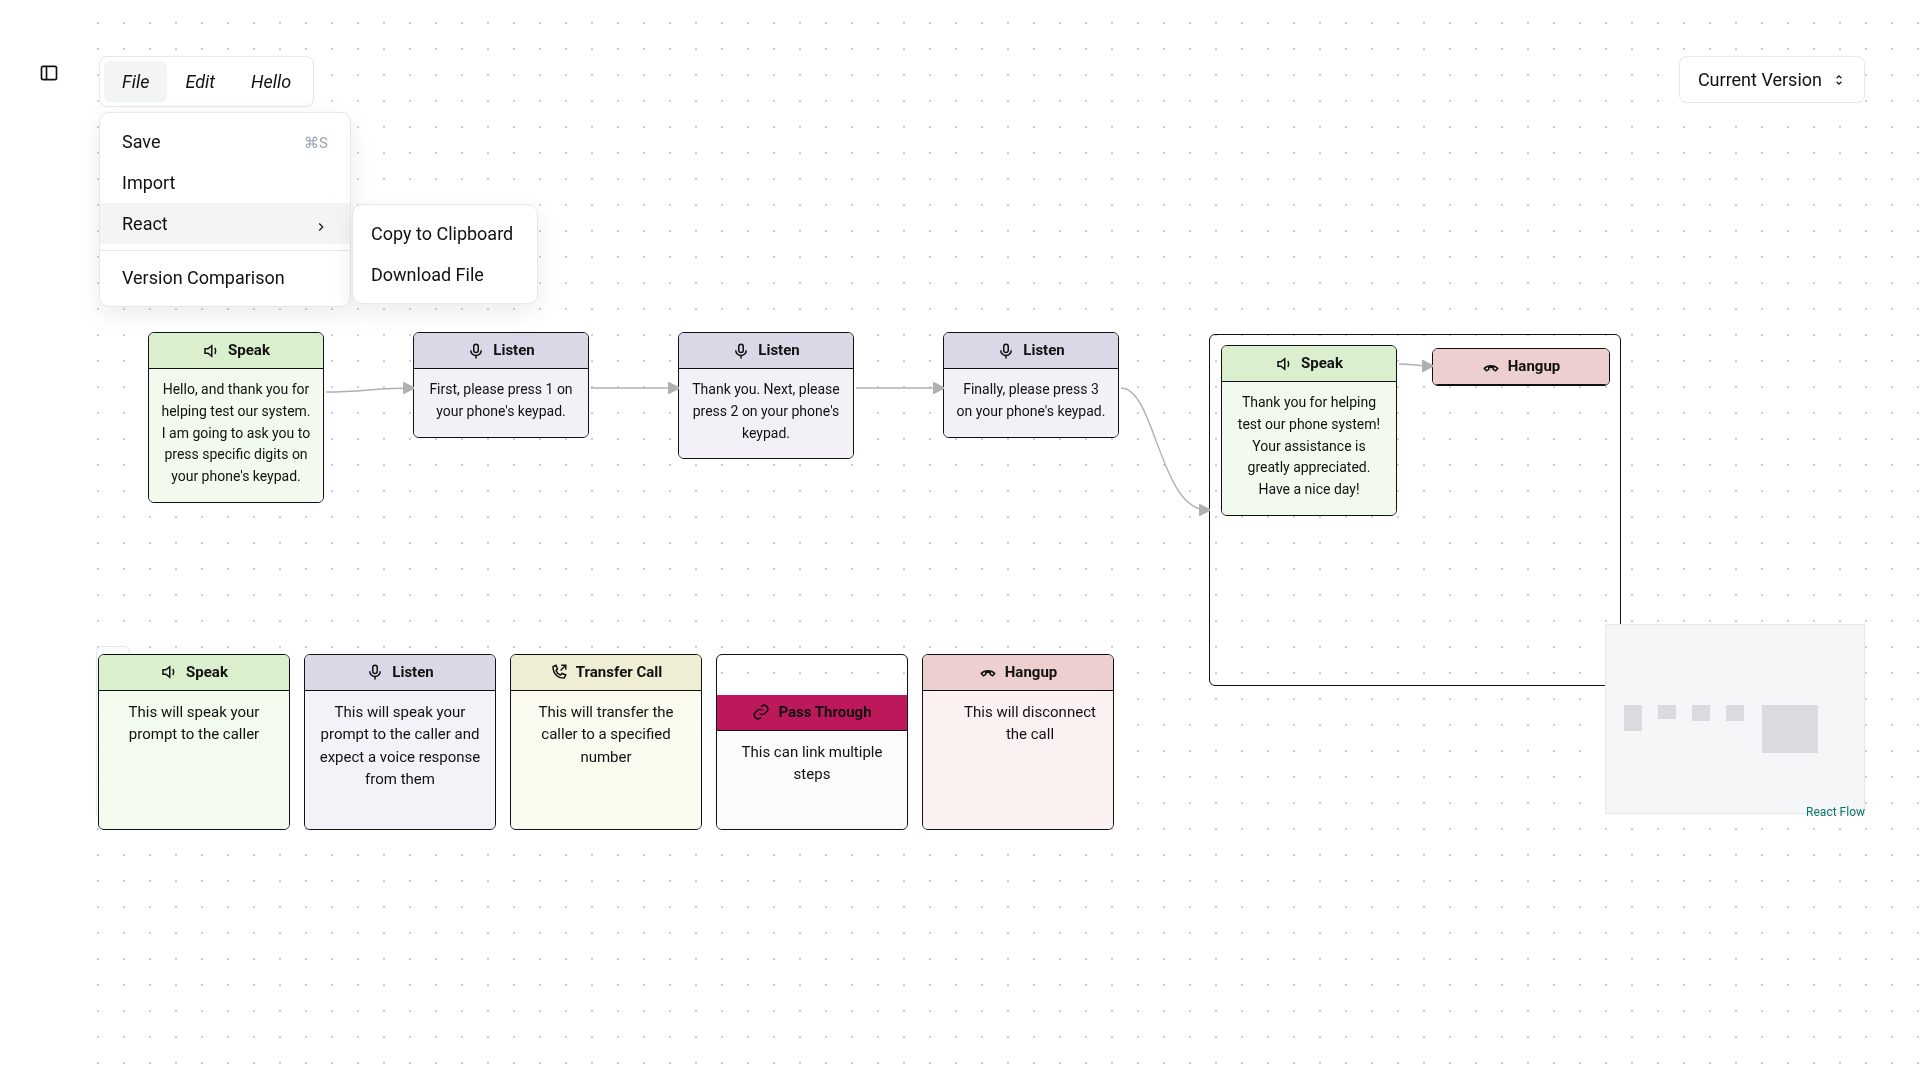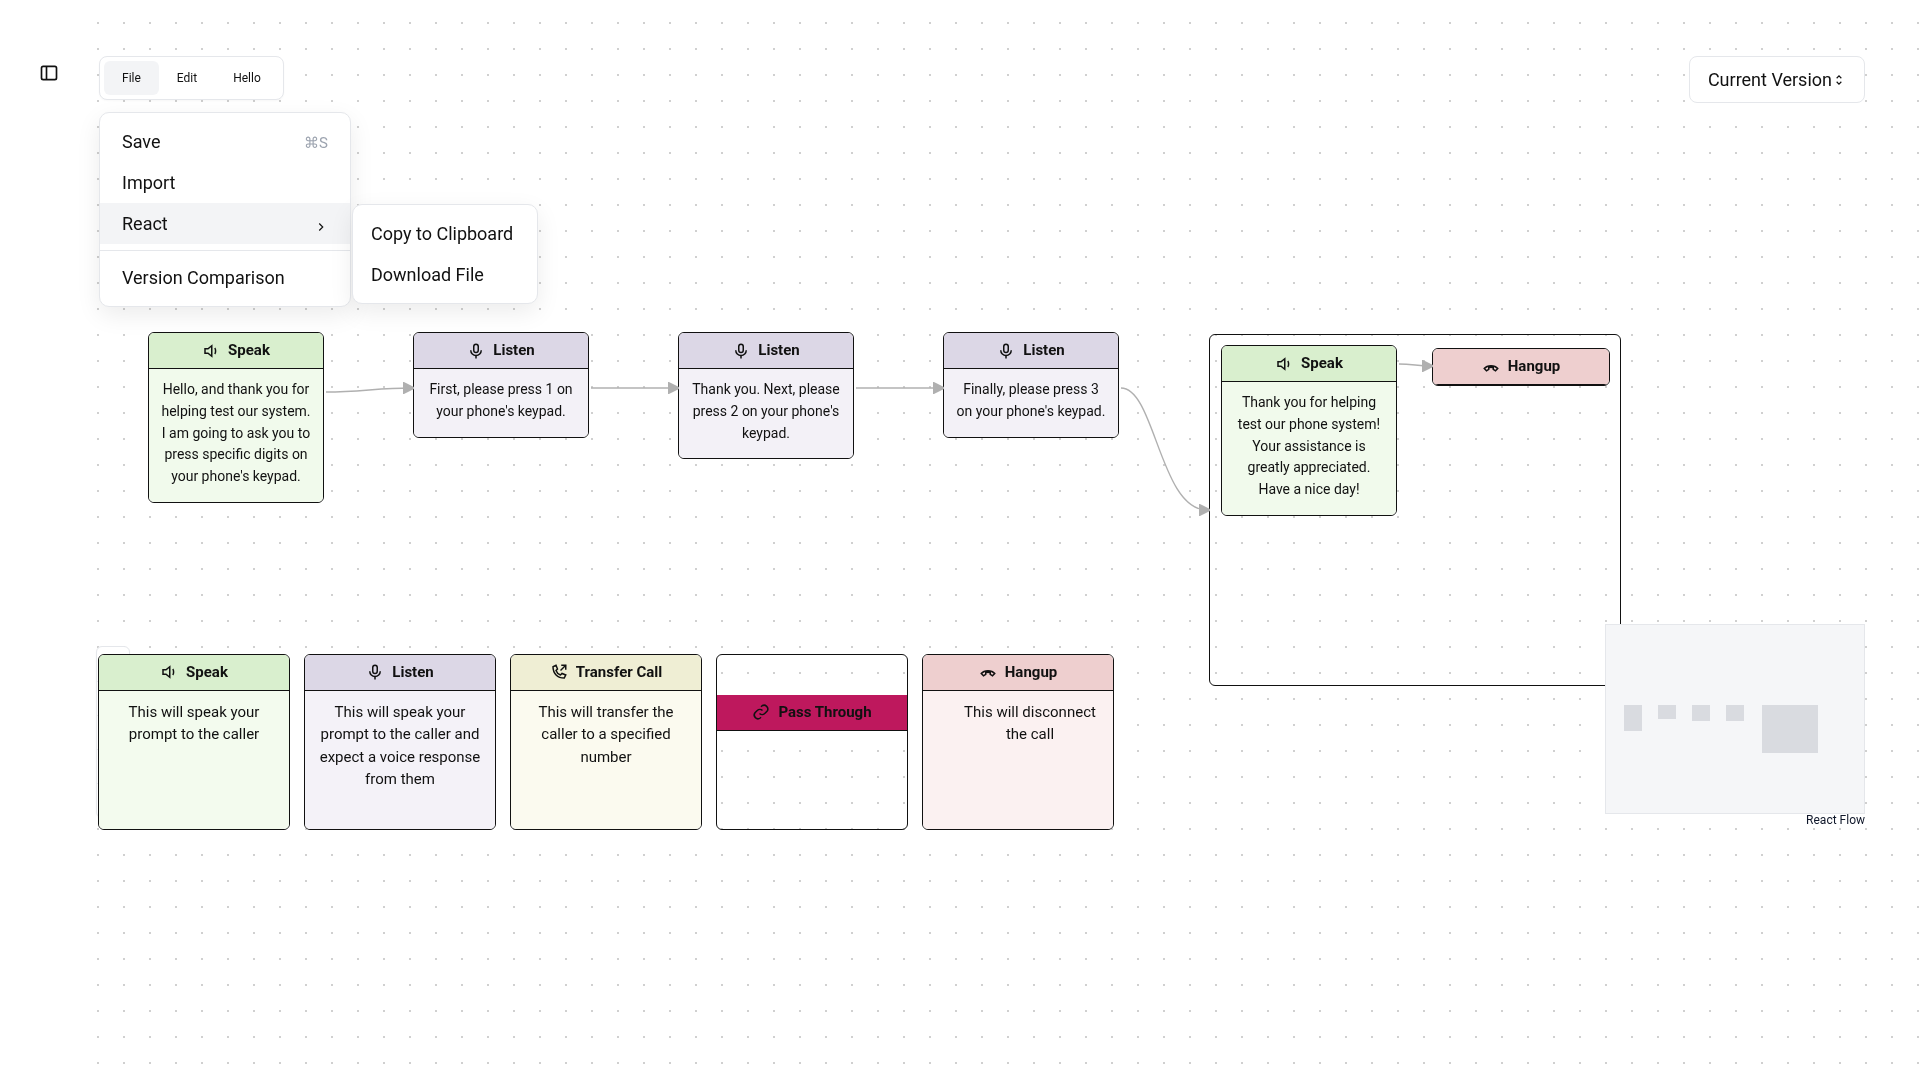--- a/index.html
+++ b/index.html
@@ -17,21 +17,21 @@
   
   .panel-icon { position:absolute; left:39px; top:63px; color:#111; }
 
   
   .menubar {
     position:absolute; left:99px; top:56px;
     display:flex; align-items:center;
     background:#fff; border:1px solid #e5e7eb; border-radius:8px;
     padding:4px; box-shadow:0 1px 2px rgba(0,0,0,0.03);
   }
-  .menubar .item { padding:10px 18px; font-size:12px; border-radius:6px; cursor:pointer; }
+  .menubar .item { padding:10px 18px; font-size:18px; border-radius:6px; cursor:pointer;font-style:italic; }
   .menubar .item.active { background:#f3f4f6; }
 
   
   .file-menu {
     position:absolute; left:99px; top:112px;
     width:252px; background:#fff; border:1px solid #e5e7eb; border-radius:10px;
     box-shadow:0 8px 24px rgba(0,0,0,0.08); padding:8px 0;
   }
   .file-menu .row { display:flex; justify-content:space-between; align-items:flex-end; padding:10px 22px; font-size:18px; cursor:pointer; }
   .file-menu .row.hov { background:#f3f4f6; }
@@ -43,36 +43,36 @@
   .export-menu {
     position:absolute; left:352px; top:204px;
     width:186px; background:#fff; border:1px solid #e5e7eb; border-radius:10px;
     box-shadow:0 8px 24px rgba(0,0,0,0.08); padding:8px 0;
   }
   .export-menu .row { padding:10px 18px; font-size:18px; cursor:pointer; }
 
   
   .version {
     position:absolute; right:55px; top:56px;
-    display:flex; align-items:center; gap:0;
+    display:flex; align-items:center; gap:10px;
     background:#fff; border:1px solid #e5e7eb; border-radius:8px;
     padding:12px 18px; font-size:18px; cursor:pointer;
   }
 
   
   .zoomcol {
     position:absolute; left:96px; top:646px;
     width:34px; background:#fff; border:1px solid #e5e7eb; border-radius:6px;
     display:flex; flex-direction:column; align-items:center;
     box-shadow:0 1px 2px rgba(0,0,0,0.04);
   }
   .zoomcol .zbtn { width:100%; height:34px; display:flex; align-items:center; justify-content:center; cursor:pointer; }
   .zoomcol .zbtn + .zbtn { border-top:1px solid #eceef1; }
 
-  .react-flow-attr { position:absolute; right:55px; bottom:253px; font-size:12px; color:#0f172a; }
+  .react-flow-attr { position:absolute; right:55px; bottom:261px; font-size:12px; color:#0f766e; }
 
   
   .minimap {
     position:absolute; right:55px; bottom:266px;
     width:260px; height:190px; background:#f5f6f8;
     border:1px solid #e5e7eb;
   }
   .minimap .blk { position:absolute; background:#d9dbe0; }
 
   
@@ -357,20 +357,21 @@
   <div class="pal pass">
     <div class="ph">
       <span class="icon">
         <svg width="18" height="18" viewBox="0 0 24 24" fill="none" stroke="currentColor" stroke-width="2">
             <path d="M10 14a5 5 0 0 0 7 0l3-3a5 5 0 0 0-7-7l-1 1"></path>
             <path d="M14 10a5 5 0 0 0-7 0l-3 3a5 5 0 0 0 7 7l1-1"></path>
           </svg>
       </span>
       <span>Pass Through</span>
     </div>
+    <div class="pb">This can link multiple steps</div>
   </div>
   <div class="pal hangup">
     <div class="ph">
       <span class="icon">
         <svg width="18" height="18" viewBox="0 0 24 24" fill="none" stroke="currentColor" stroke-width="2">
             <path d="M3 14c4-5 14-5 18 0l-3 3-3-2v-2c-2-.7-4-.7-6 0v2l-3 2-3-3z"></path>
           </svg>
       </span>
       <span>Hangup</span>
     </div>

